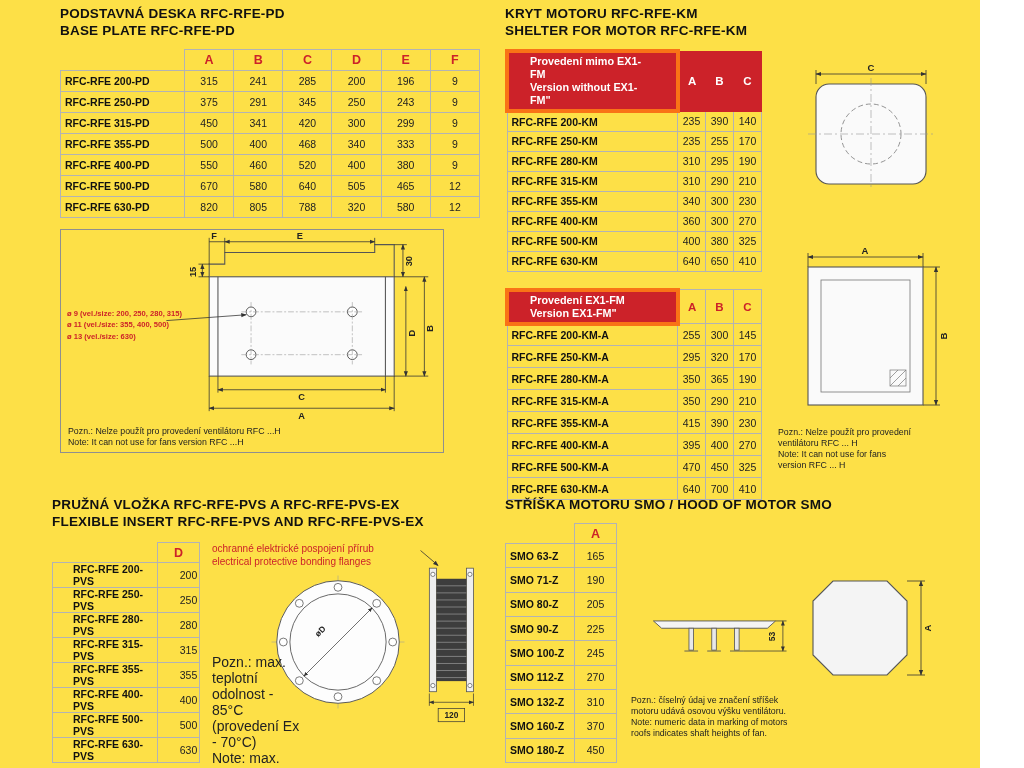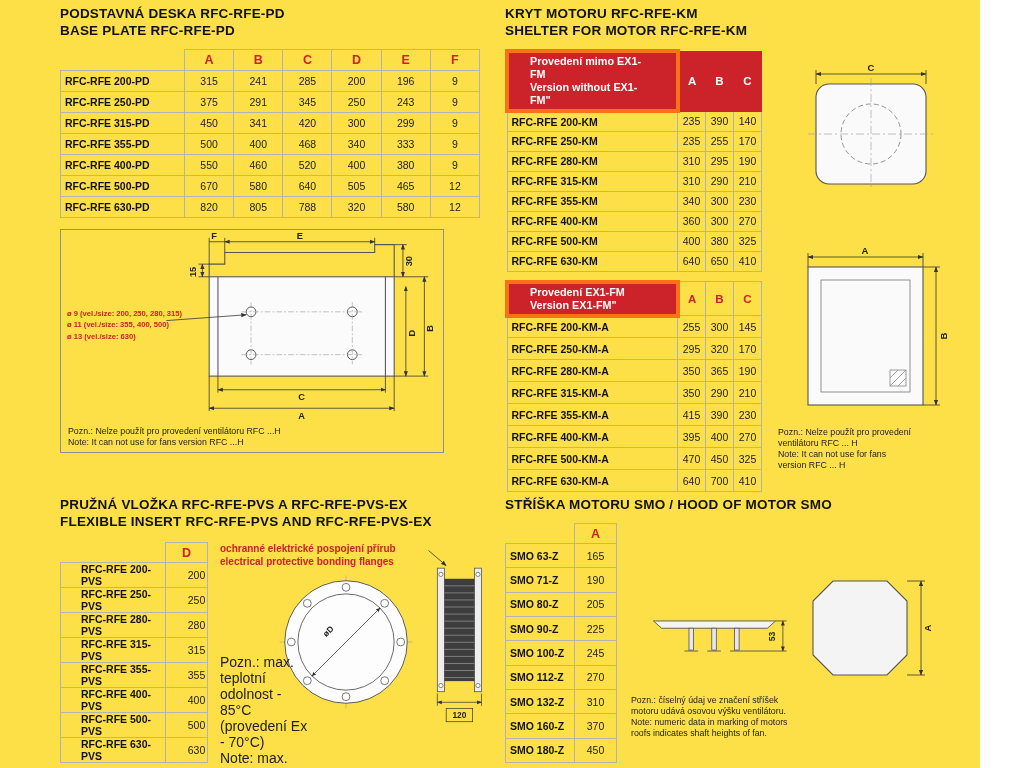--- a/index.html
+++ b/index.html
@@ -24,34 +24,34 @@
   .bp-svg{position:absolute;left:2px;top:2px;}
 
   .km-flex{display:flex;gap:14px;margin-top:10px;}
   .km-col-tables{width:257px;}
   .km-table{width:257px;table-layout:fixed;}
   .km-table th.km-title{background:#cc2229;color:#fff;text-align:left;font-size:10.8px;line-height:13px;font-weight:700;padding:2px 21px;border:4px solid #f97316;}
   .km-table th.kcol{width:28px;font-size:11.5px;font-weight:700;height:30px;}
   .km1 th.kcol{background:#cc2229;color:#fff;border:1px solid #cc2229;border-left-color:#e08f8f;}
   .km2 th.kcol{color:#cc2229;}
   .km-table td{height:20px;}
-  .km2{margin-top:8px;}
+  .km2{margin-top:16px;}
   .km2 td{height:22px;}
   .km-draw{position:relative;flex:1;}
   .km-top-svg{position:absolute;left:10px;top:15px;}
   .km-side-svg{position:absolute;left:2px;top:198px;}
   .km-note{position:absolute;left:2px;top:378px;width:176px;}
 
   .pvs-flex{display:flex;gap:12px;margin-top:12px;}
   .pvs-table{width:148px;table-layout:fixed;}
   .pvs-table th{height:20px;}
   th.kletter{color:#cc2229;font-size:12.5px;font-weight:700;width:42px;}
   .pvs-table td{height:22px;padding-left:20px;}
   .pvs-draw{position:relative;flex:1;height:215px;}
-  .bonding{position:absolute;left:0;top:0;color:#cc2229;font-weight:700;font-size:10px;line-height:13px;}
+  .bonding{position:absolute;left:0;top:0;color:#cc2229;font-weight:400;font-size:10px;line-height:13px;}
   .pvs-flange-svg{position:absolute;left:56px;top:30px;}
   .pvs-side-svg{position:absolute;left:205px;top:2px;}
   .pvs-note{position:absolute;left:0;top:112px;width:95px;font-size:14px;line-height:16px;}
 
   .smo-flex{display:flex;gap:12px;margin-top:10px;}
   .smo-table{width:112px;table-layout:fixed;}
   .smo-table th{height:20px;}
   .smo-table td{height:23px;}
   .smo-draw{position:relative;flex:1;height:240px;}
   .smo-side-svg{position:absolute;left:8px;top:72px;}
@@ -399,21 +399,21 @@
         </svg>
 
         <div class="note km-note">Pozn.: Nelze použít pro provedení
 ventilátoru RFC ... H
 Note: It can not use for fans
 version RFC ... H</div>
       </div>
     </div>
   </section>
 
-  <section class="sec" style="left:60px;top:496px;width:445px;">
+  <section class="sec" style="left:52px;top:496px;width:445px;">
     <div class="title">PRUŽNÁ VLOŽKA RFC-RFE-PVS A RFC-RFE-PVS-EX</div>
     <div class="title">FLEXIBLE INSERT RFC-RFE-PVS AND RFC-RFE-PVS-EX</div>
 
     <div class="pvs-flex">
       <table class="pvs-table">
         <thead>
           <tr>
             <th class="blank"></th>
             <th class="kletter">D</th>
           </tr>

